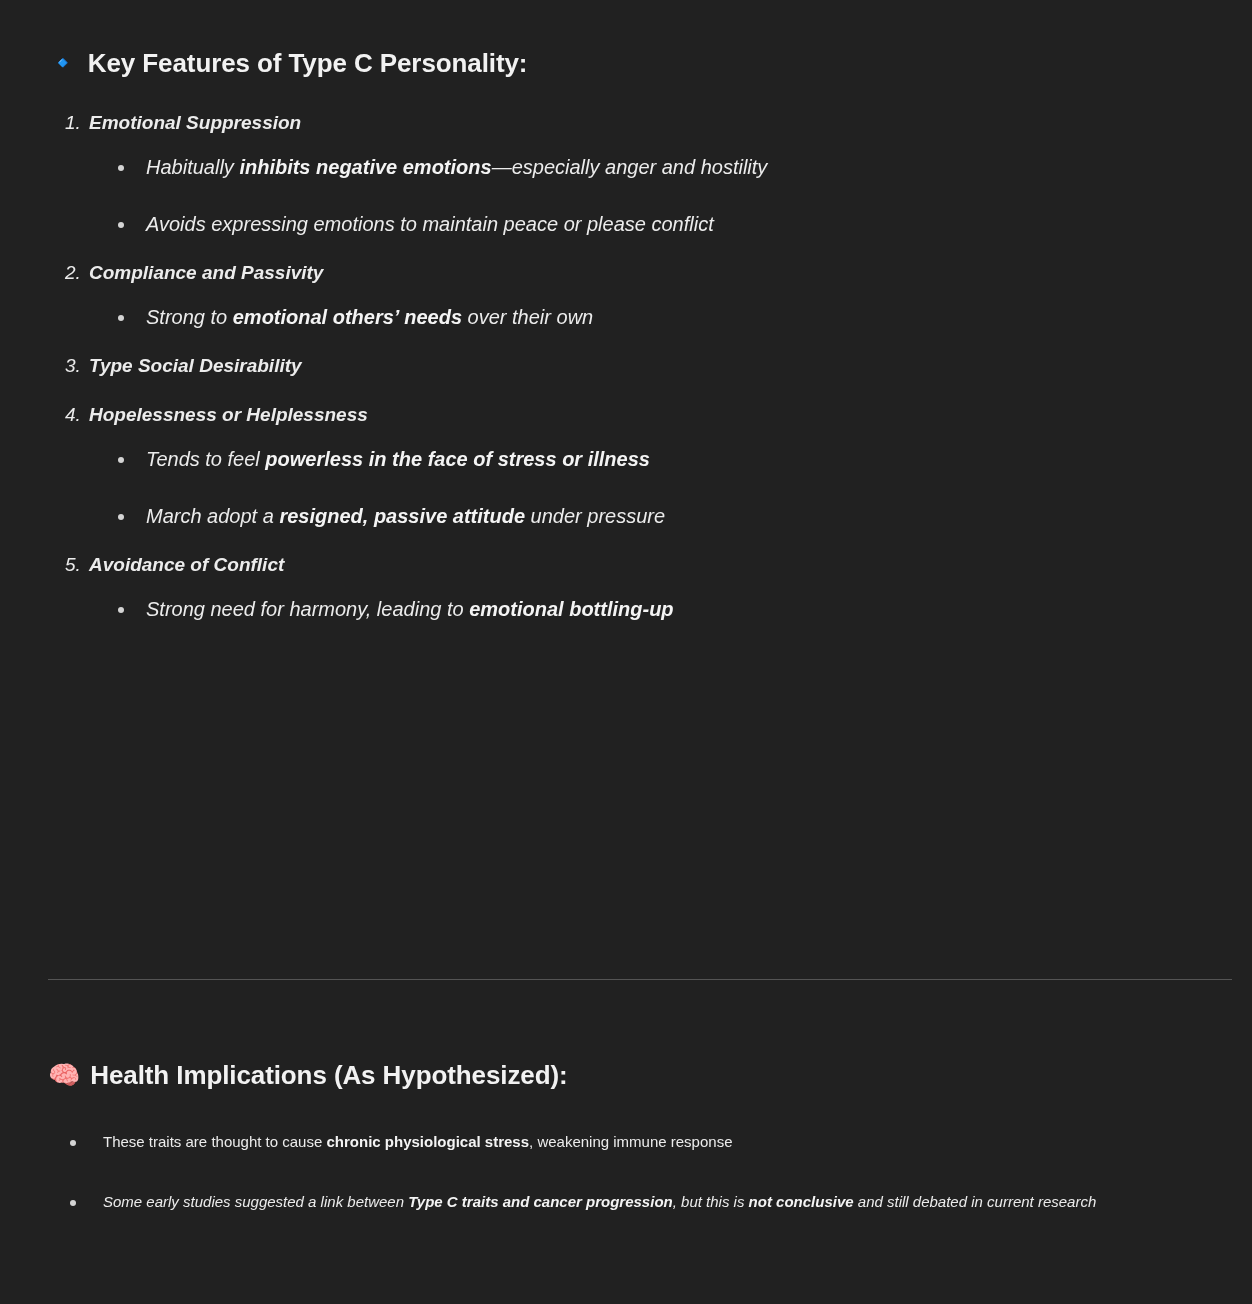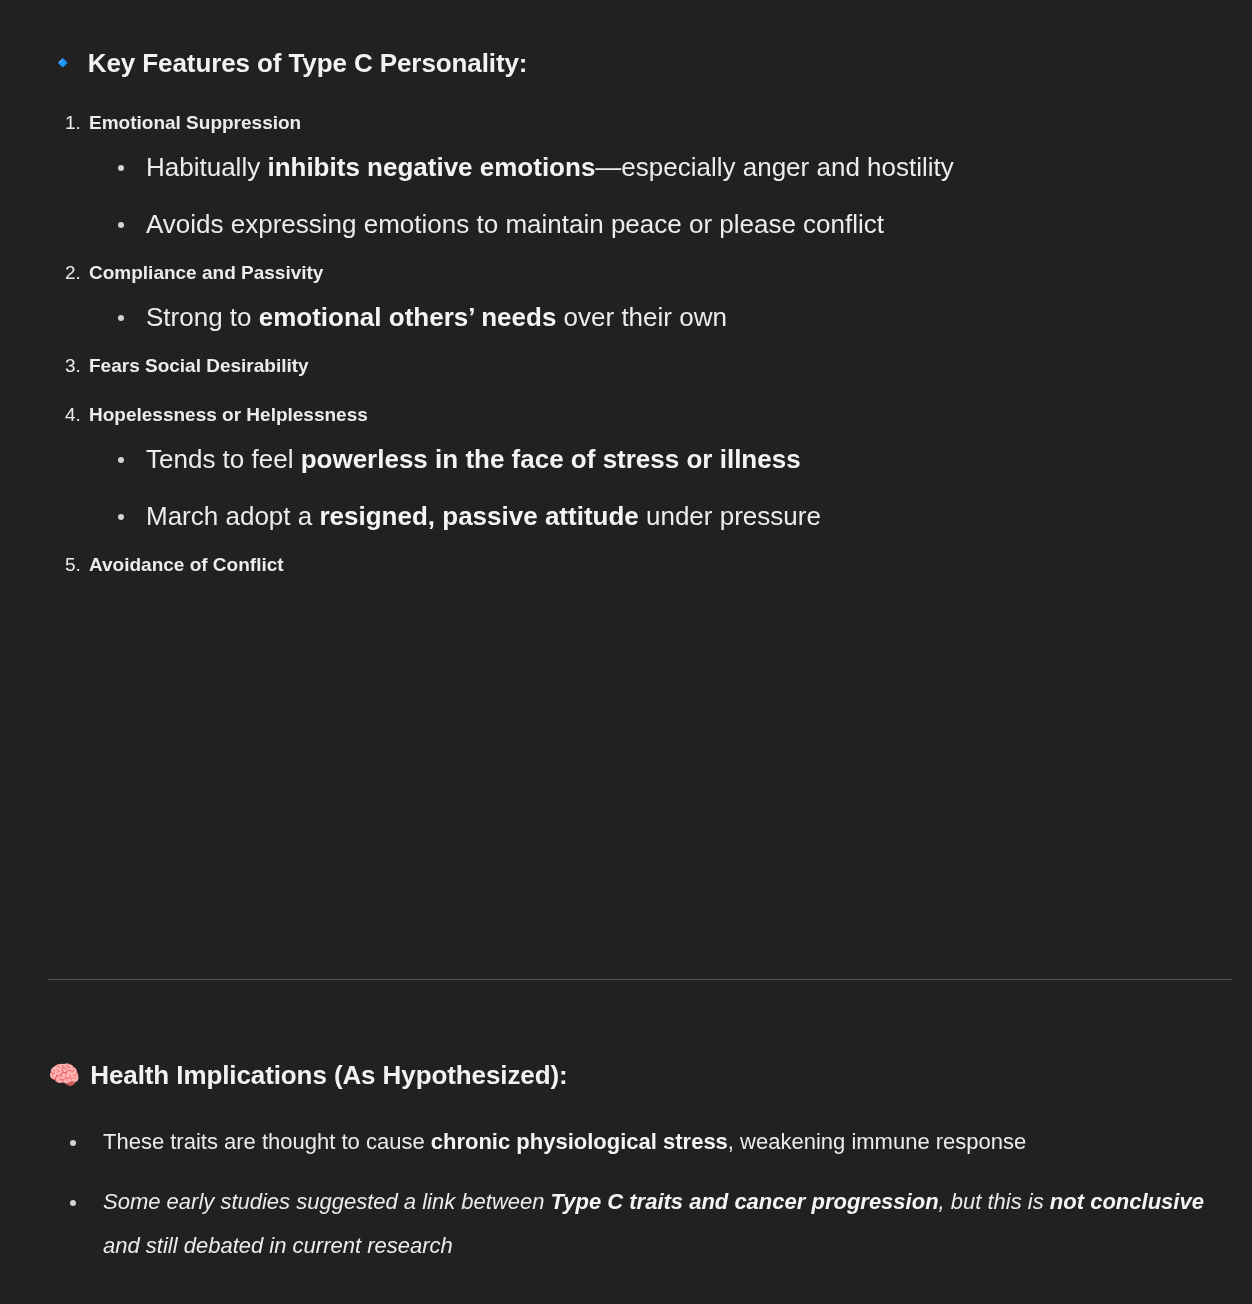--- a/index.html
+++ b/index.html
@@ -53,37 +53,38 @@
     list-style: decimal;
     width: 1160px;
   }
   ol.numbered > li {
     font-size: 19px;
     font-weight: bold;
     line-height: 30px;
     color: #ececec;
     margin: 0 0 4px 0;
     padding-left: 3px;
+    font-style: italic;
   }
   ol.numbered > li::marker {
     font-weight: normal;
     color: #ececec;
   }
   ol.numbered > li + li { margin-top: 19px; }
 
   
   ul.sub {
     margin: 14px 0 0 0;
     padding: 0 0 0 29px;
     list-style: none;
     font-weight: normal;
   }
   ul.sub > li {
     position: relative;
-    font-size: 26px;
+    font-size: 20px;
     font-weight: normal;
     line-height: 30px;
     color: #ececec;
     margin-bottom: 27px;
     padding-left: 28px;
   }
   ul.sub > li:last-child { margin-bottom: 0; }
   ul.sub > li::before {
     content: "";
     position: absolute;
@@ -111,21 +112,21 @@
     position: absolute;
     left: 68px;
     top: 1120px;
     margin: 0;
     padding: 0;
     list-style: none;
     width: 1150px;
   }
   ul.flat > li {
     position: relative;
-    font-size: 22px;
+    font-size: 15px;
     line-height: 44px;
     color: #ececec;
     padding-left: 35px;
     margin-bottom: 16px;
   }
   ul.flat > li:last-child { margin-bottom: 0; font-style: italic; }
   ul.flat > li::before {
     content: "";
     position: absolute;
     left: 2px;
@@ -149,26 +150,28 @@
   </div>
 
   <ol class="numbered" id="key-features-list">
       <li><span>Emotional Suppression</span><ul class="sub">
           <li><span>Habitually </span><b>inhibits negative emotions</b><span>—especially anger and hostility</span></li>
           <li><span>Avoids expressing emotions to maintain peace or please conflict</span></li>
         </ul></li>
       <li><span>Compliance and Passivity</span><ul class="sub">
           <li><span>Strong to </span><b>emotional others’ needs</b><span> over their own</span></li>
         </ul></li>
-      <li><span>Fears Social Desirability</span></li>
+      <li><span>Type Social Desirability</span></li>
       <li><span>Hopelessness or Helplessness</span><ul class="sub">
           <li><span>Tends to feel </span><b>powerless in the face of stress or illness</b></li>
           <li><span>March adopt a </span><b>resigned, passive attitude</b><span> under pressure</span></li>
         </ul></li>
-      <li><span>Avoidance of Conflict</span></li>
+      <li><span>Avoidance of Conflict</span><ul class="sub">
+          <li><span>Strong need for harmony, leading to </span><b>emotional bottling-up</b></li>
+        </ul></li>
     </ol>
 
   <hr class="divider">
 
   <div class="section-heading" id="heading-2">
     <span class="heading-emoji">🧠</span>
     <span>Health Implications (As Hypothesized):</span>
   </div>
 
   <ul class="flat" id="health-implications-list">

